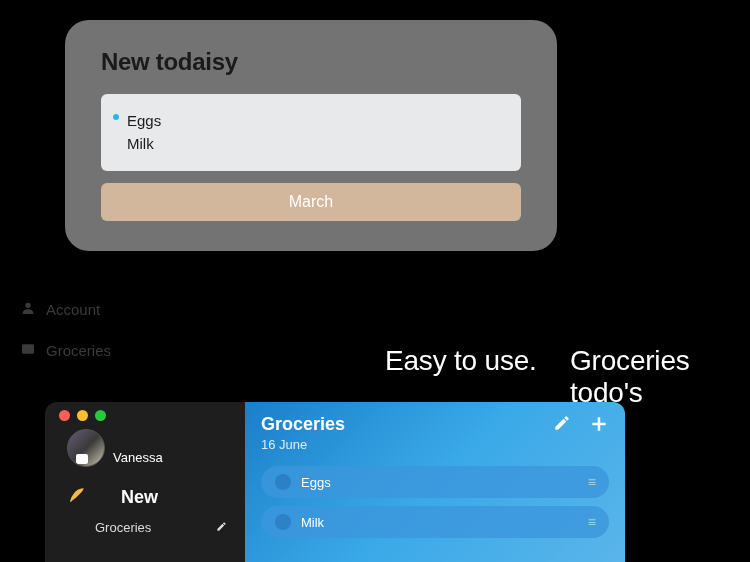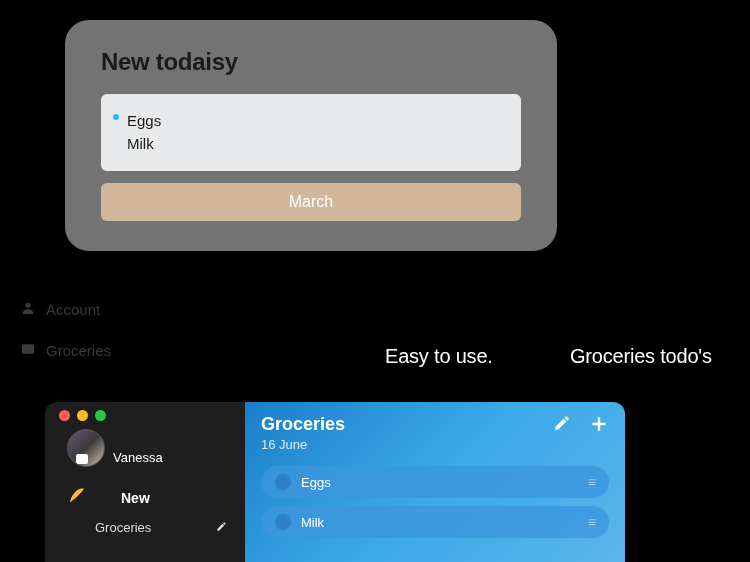--- a/index.html
+++ b/index.html
@@ -90,21 +90,21 @@
       align-items: center;
       gap: 10px;
       margin-bottom: 22px;
       color: #3a3a3a;
     }
 
     
     .feature-text {
       position: absolute;
       top: 345px;
-      font-size: 20px;
+      font-size: 28px;
       color: #fff;
       letter-spacing: -0.2px;
     }
     .feature-easy { left: 385px; }
     .feature-multiple { left: 570px; }
 
     
     .app-window {
       position: absolute;
       left: 45px;
@@ -173,21 +173,21 @@
       gap: 10px;
       margin-left: 10px;
       margin-bottom: 10px;
     }
     .feather-icon {
       color: #f5b748;
       font-size: 18px;
     }
     .new-label {
       color: #fff;
-      font-size: 14px;
+      font-size: 18px;
       font-weight: 600;
       padding-left: 24px;
     }
     .list-row {
       display: flex;
       align-items: center;
       justify-content: space-between;
       margin-left: 38px;
       margin-right: 6px;
       color: #ddd;

